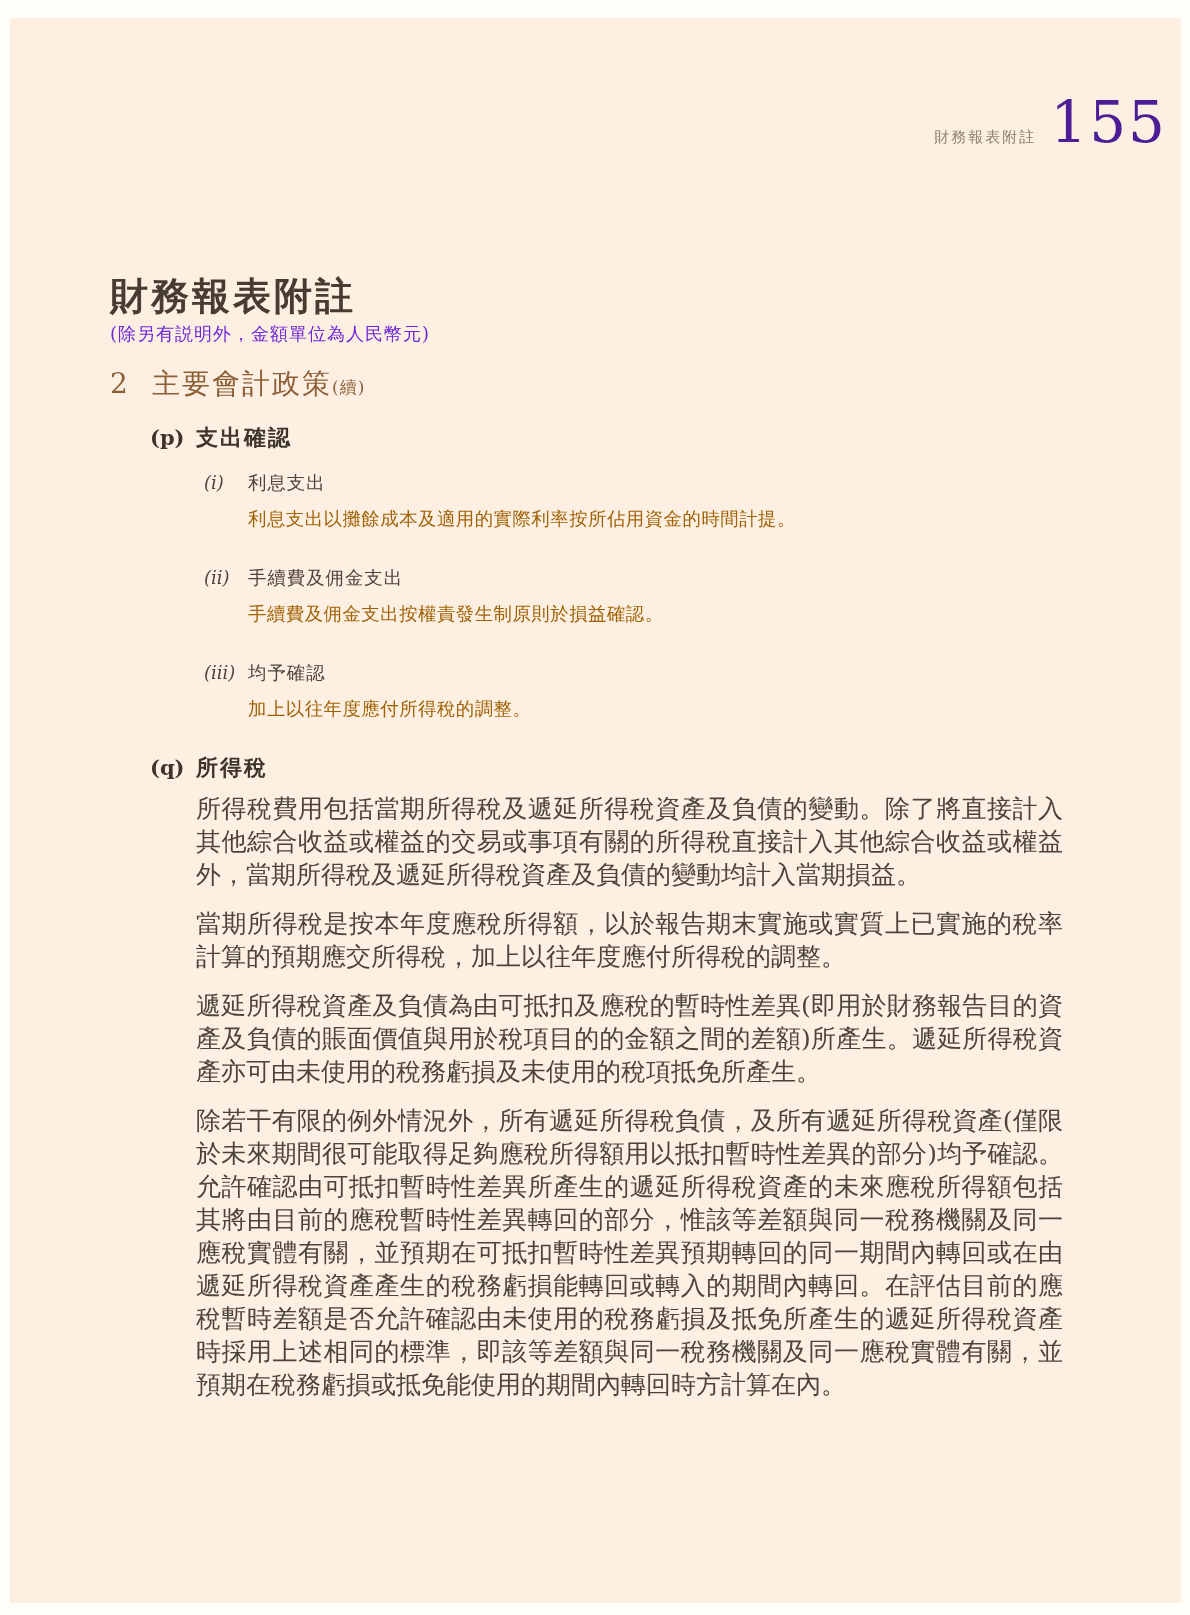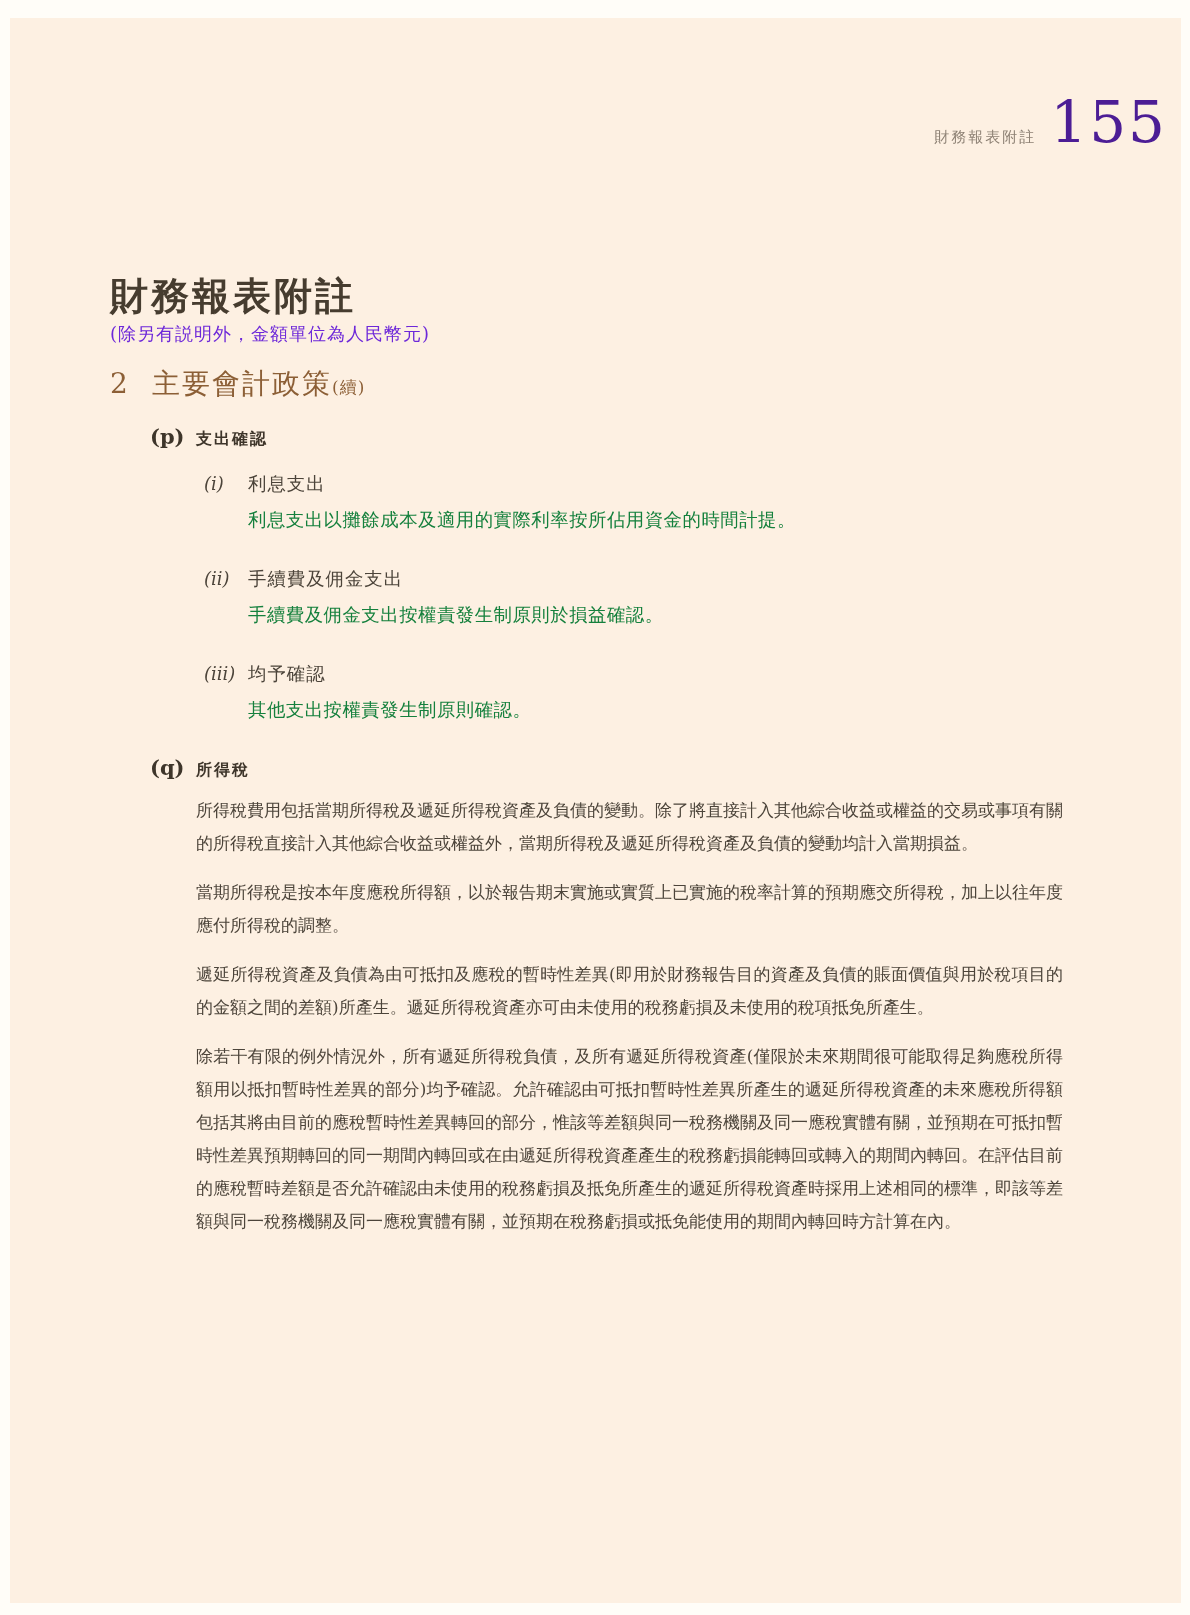--- a/index.html
+++ b/index.html
@@ -96,21 +96,21 @@
   }
   .l2-letter {
     width: 46px;
     font-size: 21px;
     line-height: 32px;
     font-weight: 700;
     color: #3e352a;
     flex: none;
   }
   .l2-title {
-    font-size: 16px;
+    font-size: 22px;
     line-height: 32px;
     font-weight: 700;
     color: #3e352a;
     letter-spacing: 2px;
   }
   .l2-body { margin-left: 46px; width: 867px; }
 
   
   .l3-item { margin-left: 8px; margin-top: 12px; margin-bottom: 26px; display: flex; }
   .l3-num {
@@ -125,29 +125,29 @@
   .l3-title {
     font-size: 18.4px;
     line-height: 33px;
     color: #4c443a;
     letter-spacing: 1px;
   }
   .l3-text {
     margin-top: 3px;
     font-size: 18.4px;
     line-height: 33px;
-    color: #15803d;
+    color: #a16207;
     letter-spacing: 0.5px;
   }
 
   
   .q-block { margin-top: 26px; }
   .q-paragraphs p {
     margin: 0 0 16px 0;
-    font-size: 17px;
+    font-size: 25px;
     line-height: 33px;
     color: #4c443a;
     text-align: justify;
     text-justify: inter-ideograph;
   }
   .q-paragraphs p:first-child { margin-top: 8px; }
 </style>
 </head>
 <body>
 
@@ -189,21 +189,21 @@
             <div class="l3-content">
               <div class="l3-title">手續費及佣金支出</div>
               <div class="l3-text">手續費及佣金支出按權責發生制原則於損益確認。</div>
             </div>
           </div>
 
           <div class="l3-item">
             <span class="l3-num">(iii)</span>
             <div class="l3-content">
               <div class="l3-title">均予確認</div>
-              <div class="l3-text">其他支出按權責發生制原則確認。</div>
+              <div class="l3-text">加上以往年度應付所得稅的調整。</div>
             </div>
           </div>
 
         </div>
       </div>
 
       <div class="l2 q-block">
         <div class="l2-head">
           <span class="l2-letter">(q)</span>
           <span class="l2-title">所得稅</span>

